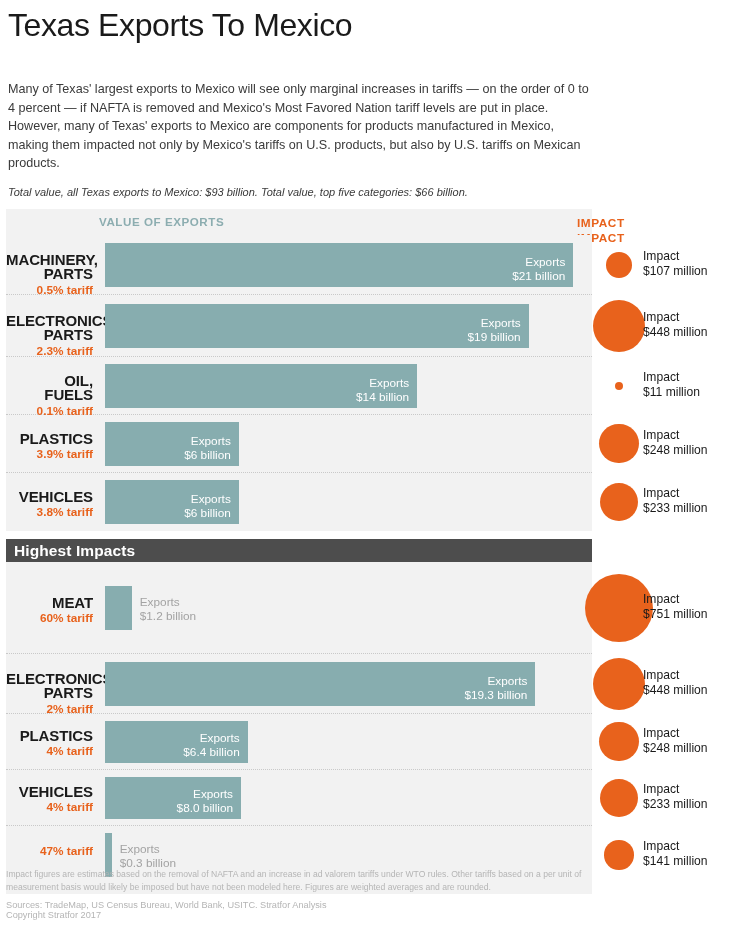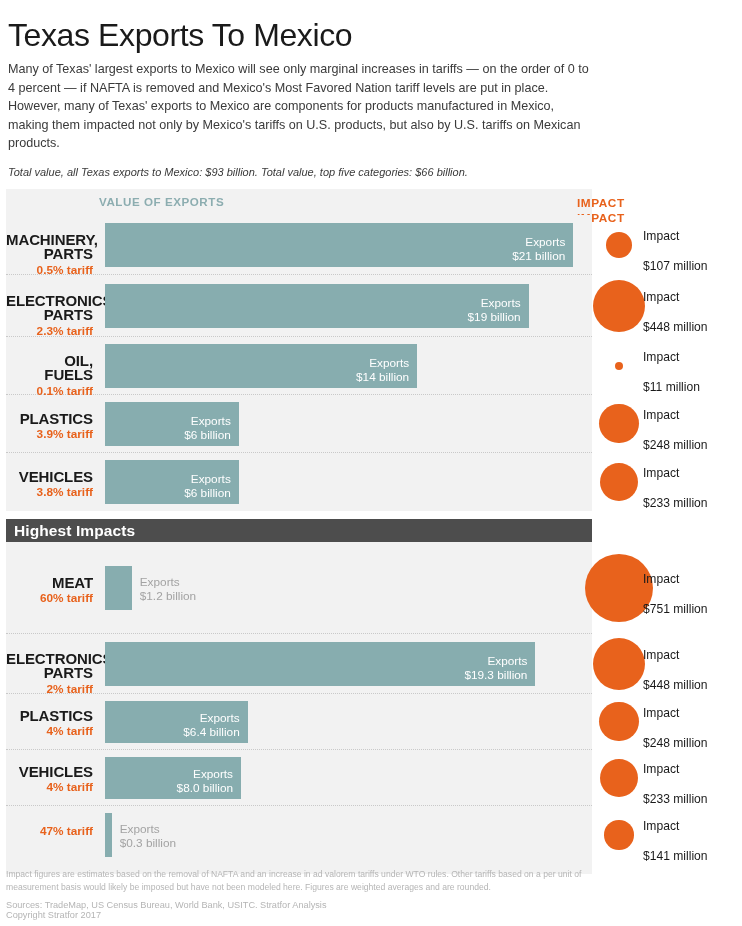--- a/index.html
+++ b/index.html
@@ -3,37 +3,38 @@
 <meta charset="utf-8">
 <style>
   * { box-sizing: border-box; margin: 0; padding: 0; }
   html, body {
     width: 742px; height: 926px;
     background: #ffffff;
     font-family: "Liberation Sans", sans-serif;
     color: #231f20;
     overflow: hidden;
   }
-  .page { position: relative; width: 598px; height: 926px; padding: 10px 6px; }
+  .page { position: relative; width: 598px; height: 926px; padding: 0 6px; }
 
   
   .title {
     font-size: 32px;
     font-weight: 400;
     letter-spacing: -0.4px;
     line-height: 38px;
     padding: 6px 0 4px 2px;
     color: #1a1a1a;
   }
   .intro {
     font-size: 12.6px;
     line-height: 18.6px;
     color: #3a3a3a;
     padding: 2px 2px 0 2px;
     max-width: 730px;
+    margin-top: 30px;
   }
   .subnote {
     font-size: 11px;
     font-style: italic;
     line-height: 18px;
     color: #3a3a3a;
     padding: 10px 2px 8px 2px;
   }
 
   
@@ -127,21 +128,21 @@
     border-radius: 50%;
   }
   .impact-text {
     position: absolute;
     font-size: 12.1px;
     line-height: 15.4px;
     color: #1a1a1a;
     white-space: nowrap;
   }
   .impact-text .imp-label { display: block; }
-  .impact-text .imp-val { display: block; margin-top: 15px; }
+  .impact-text .imp-val { display: block; }
 
   
   .footer {
     position: absolute;
     left: 6px; right: 6px;
     bottom: 6px;
   }
   .footnote {
     font-size: 8.6px;
     line-height: 12.4px;

